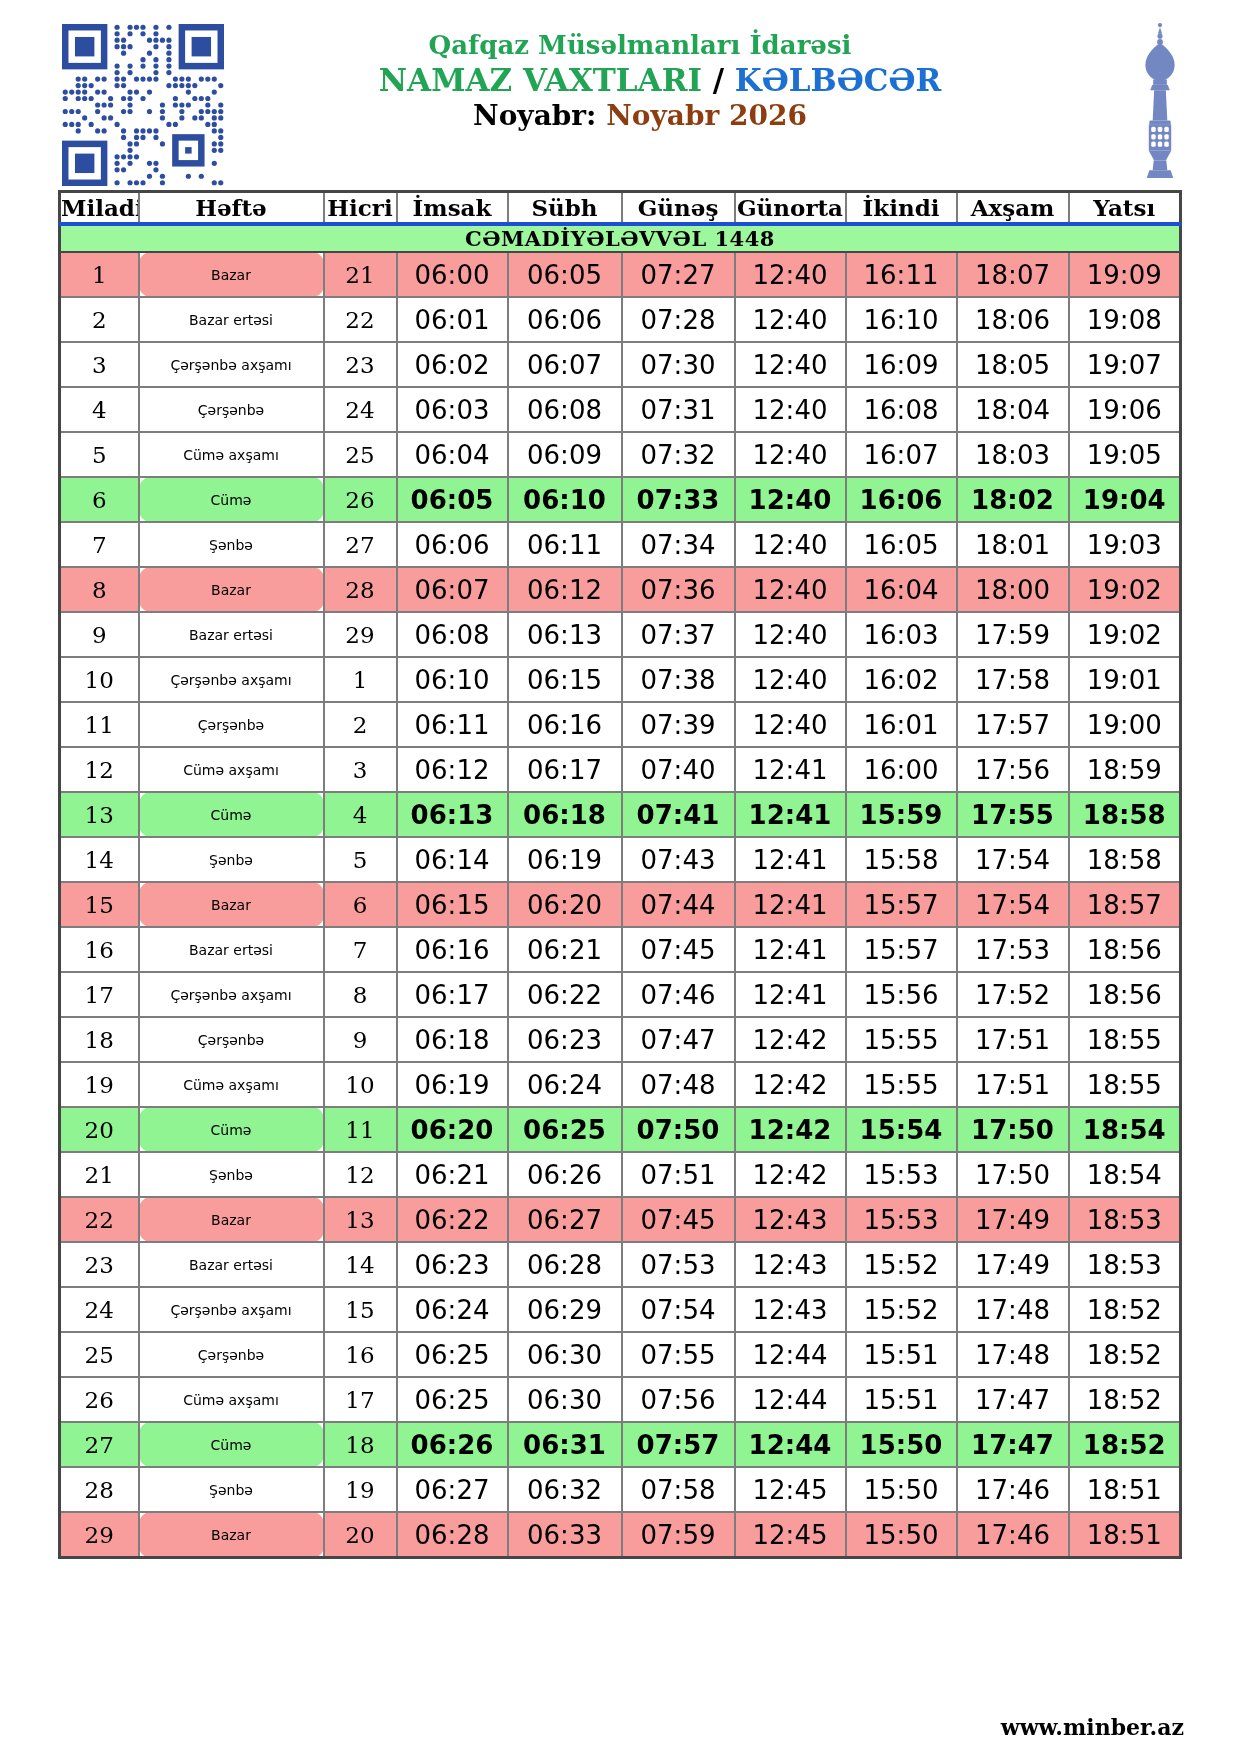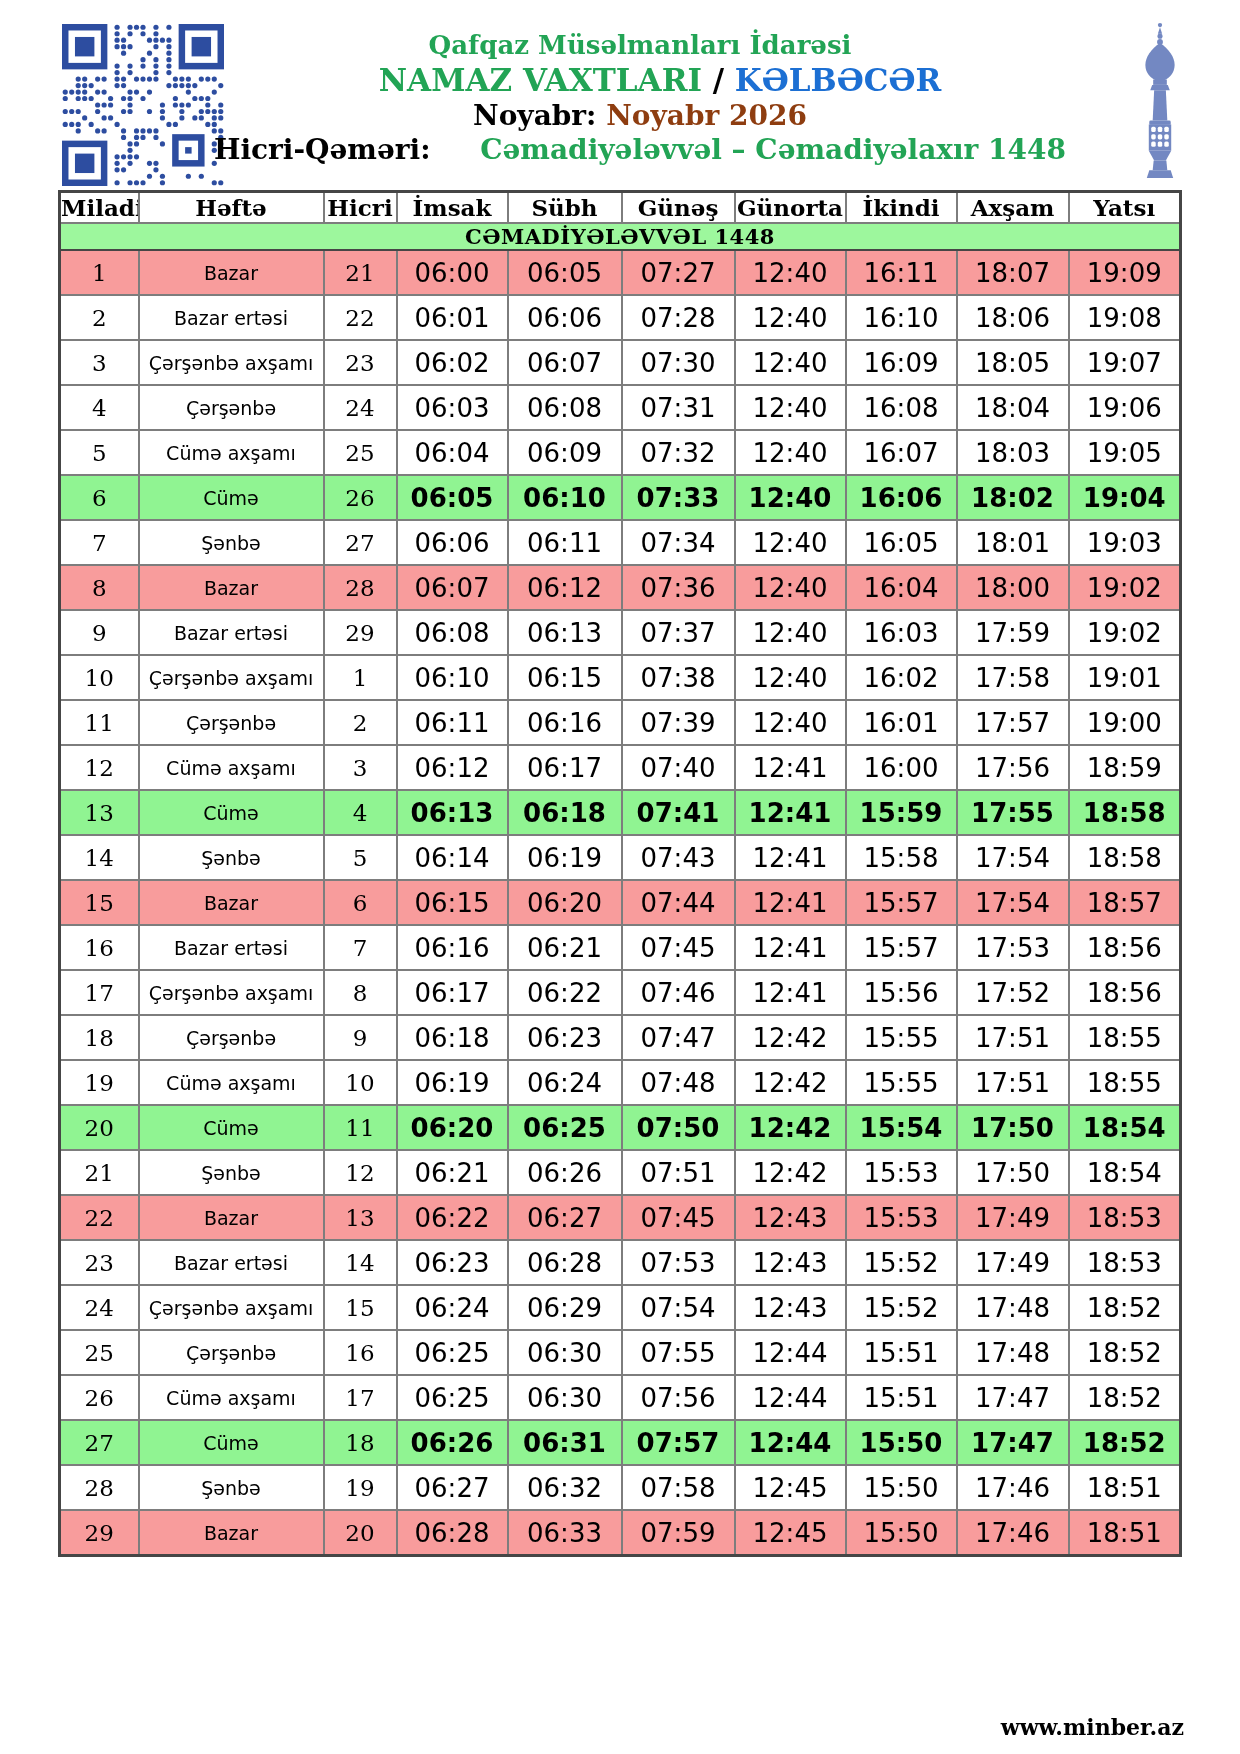--- a/index.html
+++ b/index.html
@@ -30,27 +30,27 @@
     border-collapse:collapse; table-layout:fixed; width:1121px; margin:0 auto;
     border:3px solid #464646;
   }
   .times th, .times td {
     border:2px solid #7d7d7d; text-align:center; vertical-align:middle;
     padding:0; overflow:hidden; white-space:nowrap;
   }
   .times thead th { height:29px; font-size:23px; font-weight:bold; background:#fff; }
   tr.section td {
     background:var(--section-green); height:23px; font-size:21px; font-weight:bold;
-    border-top:2px solid #1d4ed8; border-bottom:2px solid #464646; letter-spacing:0.5px;
+    border-top:4px solid #1d4ed8; border-bottom:2px solid #464646; letter-spacing:0.5px;
   }
   tbody tr.day td { height:43px; background:#fff; }
   tbody tr.day.sunday td { background:var(--sunday-pink); }
   tbody tr.day.friday td { background:var(--friday-green); }
   td.c-miladi, td.c-hicri { font-size:23px; }
-  td.c-hefte { font-family:"DejaVu Sans","Liberation Sans",sans-serif; font-size:19px; }
+  td.c-hefte { font-family:"DejaVu Sans","Liberation Sans",sans-serif; font-size:14px;border-radius:12px; }
   td.c-time  { font-family:"DejaVu Sans","Liberation Sans",sans-serif; font-size:26px; }
   tr.friday td.c-time { font-weight:bold; }
 
   
   .footer {
     position:absolute; right:56px; bottom:14px;
     font-size:22px; font-weight:bold; color:#000;
   }
 </style>
 </head>
@@ -245,21 +245,20 @@
         <circle cx="81.5" cy="159.73999999999998" r="2.608" fill="#2d4da0"></circle>
         <circle cx="101.05999999999999" cy="159.73999999999998" r="2.608" fill="#2d4da0"></circle>
         <circle cx="153.22" cy="159.73999999999998" r="2.608" fill="#2d4da0"></circle>
         <circle cx="159.73999999999998" cy="159.73999999999998" r="2.608" fill="#2d4da0"></circle>
       </svg>
 
     <div class="titles">
       <div class="t-line1">Qafqaz Müsəlmanları İdarəsi</div>
       <div class="t-line2"><span class="green">NAMAZ VAXTLARI</span><span class="black"> </span><span class="black">/</span><span class="black"> </span><span class="blue">KƏLBƏCƏR</span></div>
       <div class="t-line3"><span class="black">Noyabr:</span><span> </span><span class="brown">Noyabr 2026</span></div>
-      <div class="t-line4"><span class="black">Hicri-Qəməri:</span><span> </span><span class="green">Cəmadiyələvvəl – Cəmadiyəlaxır 1448</span></div>
     </div>
 
     <svg class="minaret" viewBox="0 0 60 160">
       <g fill="var(--minaret-blue)">
         <circle cx="30" cy="3.2" r="2.2"></circle>
         <path d="M30 5.5 L32.2 12 L27.8 12 Z"></path>
         <circle cx="30" cy="14.5" r="2.6"></circle>
         <circle cx="30" cy="20.5" r="3"></circle>
         <path d="M30 21.5 C39 27.5 45 36 45 44 C45 52 40 57 35 59.5 L25 59.5 C20 57 15 52 15 44 C15 36 21 27.5 30 21.5 Z"></path>
         <rect x="23" y="59" width="14" height="5.5"></rect>

